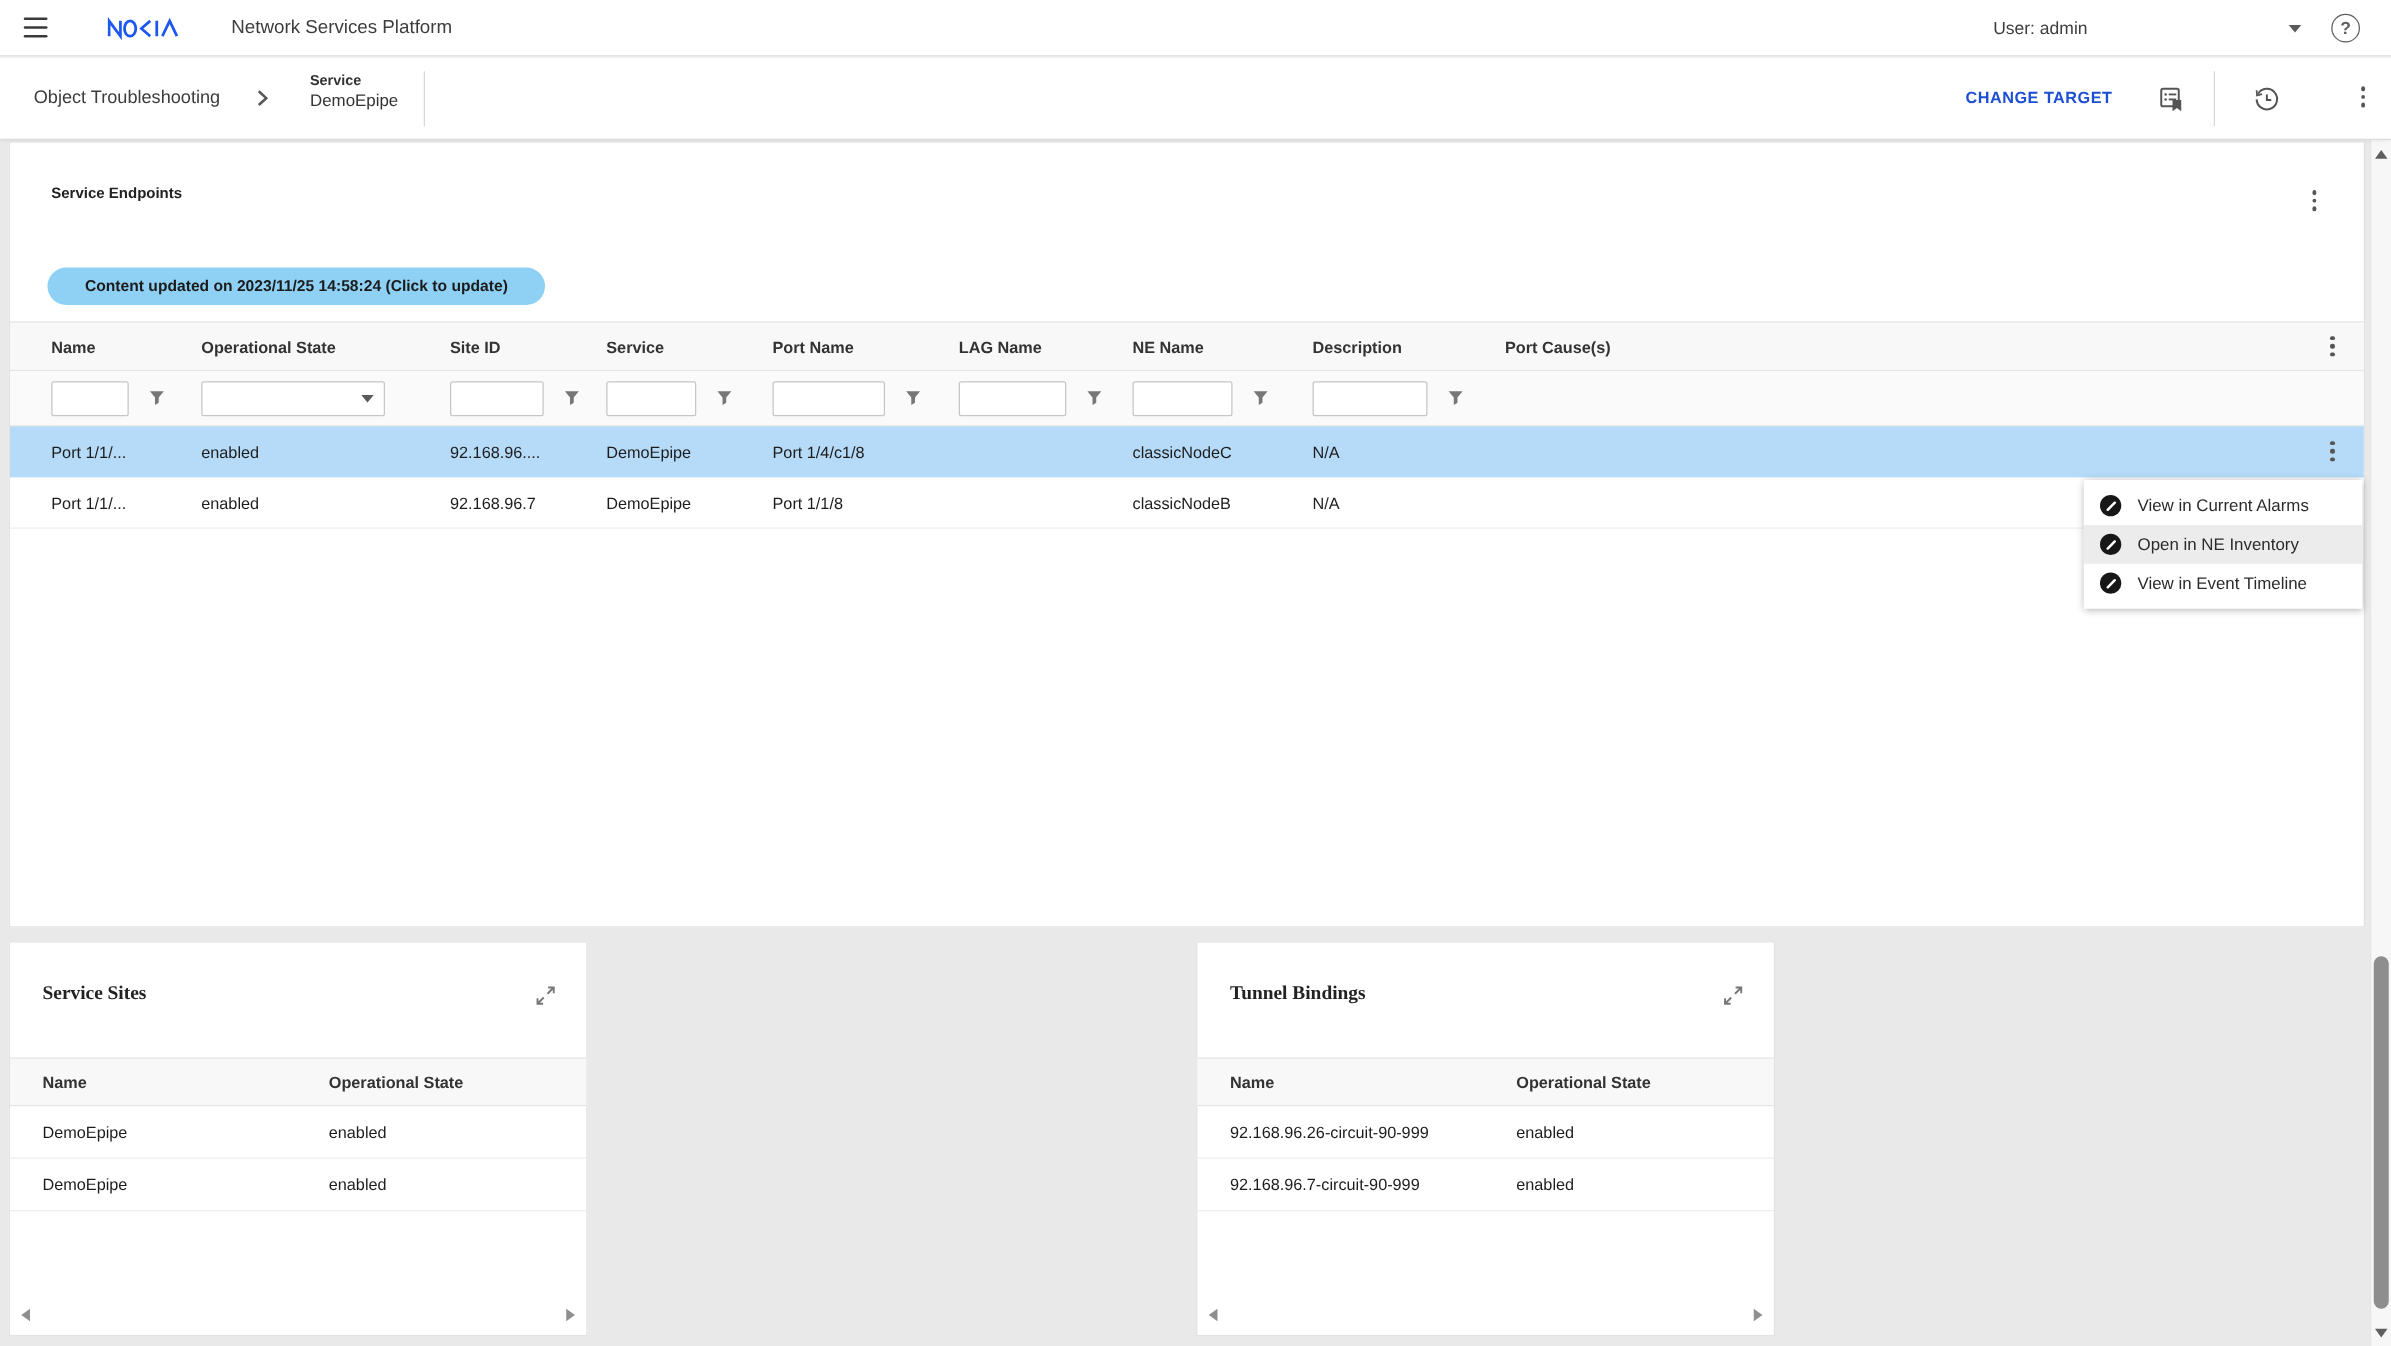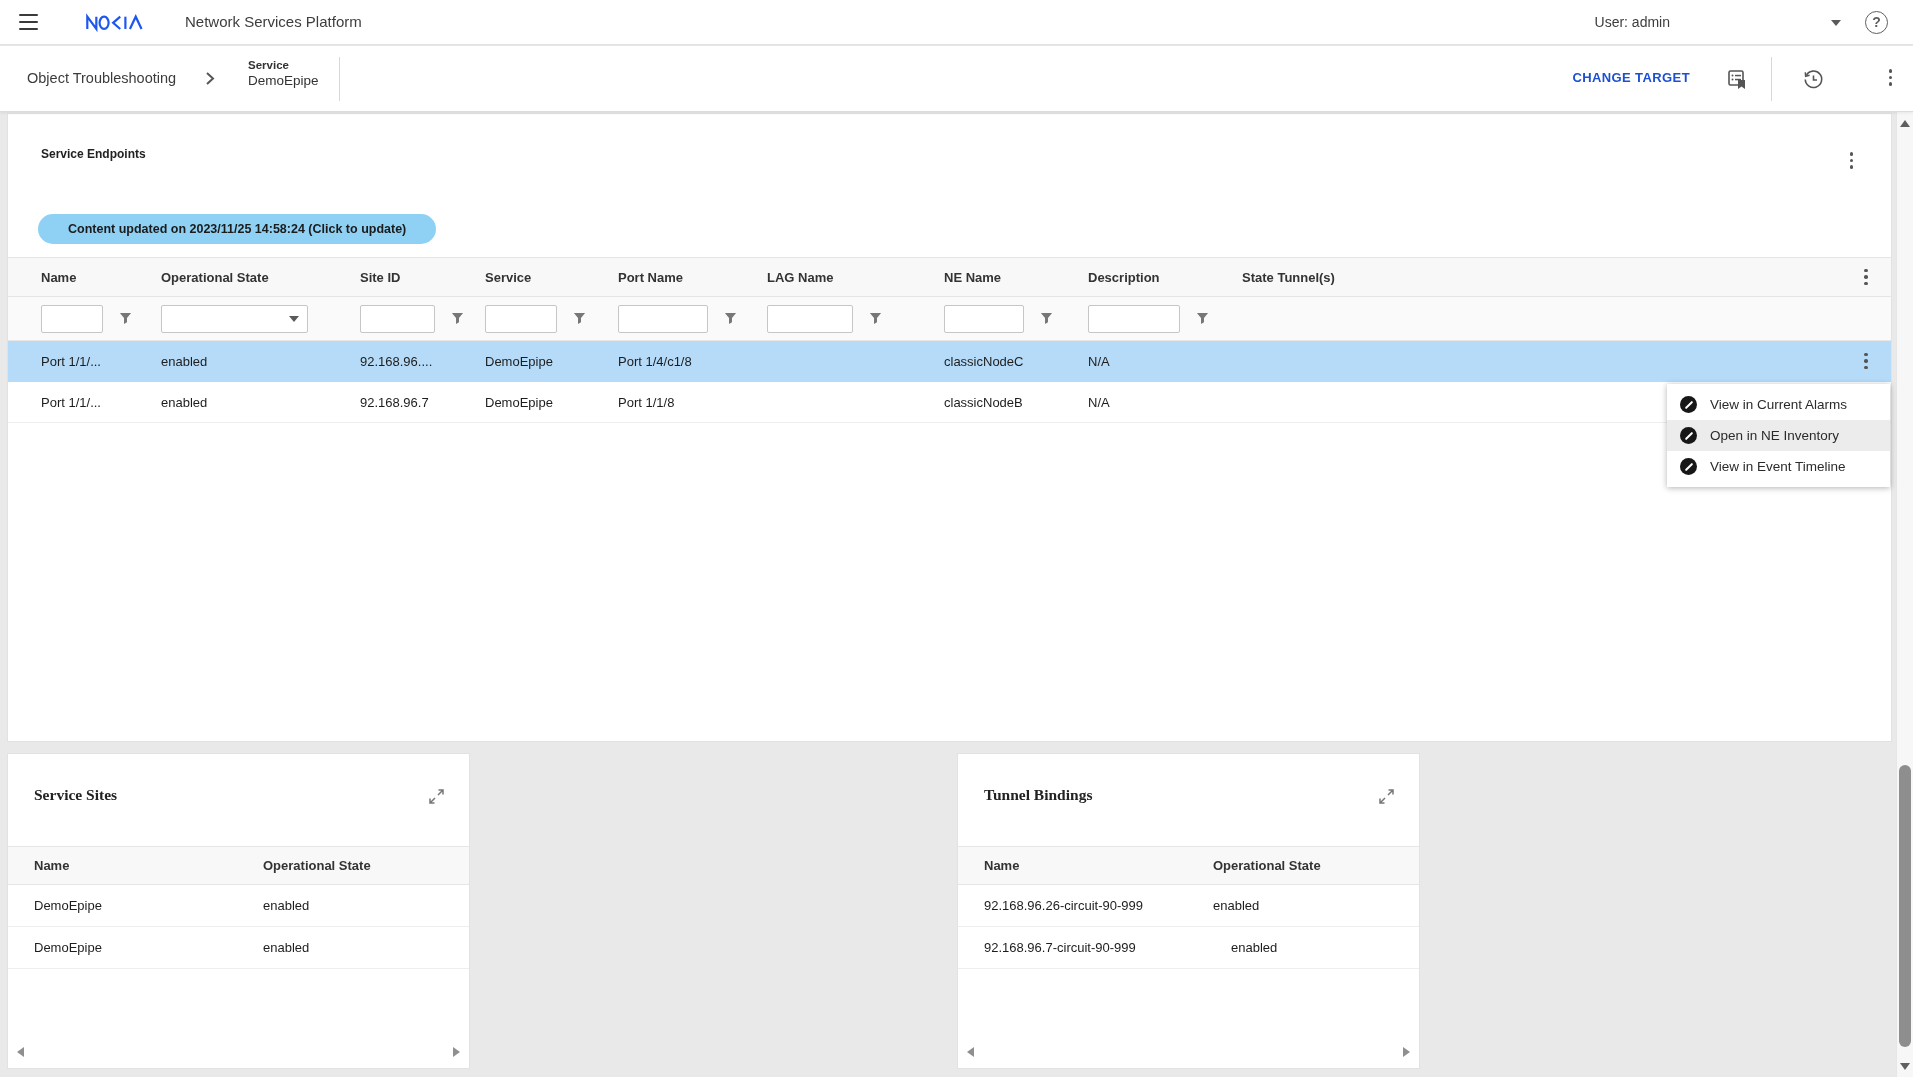--- a/index.html
+++ b/index.html
@@ -50,21 +50,21 @@
           background:#8ed1f4; border-radius:16px; font-size:12.5px; color:#1b1b1b; cursor:pointer;font-weight:bold; }
   .tbl { position:absolute; left:0; right:0; top:143px; }
   .thead { height:40px; background:#f8f8f8; border-top:1px solid #e5e5e5; border-bottom:1px solid #e5e5e5;
            display:flex; align-items:center; padding-left:33px; font-size:13px; font-weight:bold; color:#333; }
   .frow { height:44px; background:#fafafa; border-bottom:1px solid #e8e8e8; display:flex;
           align-items:center; padding-left:33px; }
   .drow { height:41px; display:flex; align-items:center; padding-left:33px; font-size:13px;
           color:#1d1d1d; background:#fff; border-bottom:1px solid #eee; cursor:pointer; }
   .drow.selected { background:#b5dbf8; border-bottom:1px solid #b5dbf8; }
   .c0{width:120px;} .c1{width:199px;} .c2{width:125px;} .c3{width:133px;} .c4{width:149px;}
-  .c5{width:177px;} .c6{width:144px;} .c7{width:154px;} .c8{flex:1;}
+  .c5{width:139px;} .c6{width:144px;} .c7{width:154px;} .c8{flex:1;}
   .ck{width:50px; display:flex; justify-content:center;}
   .fcell { display:flex; align-items:center; }
   .fcell input { height:28px; border:1px solid #c6c6c6; border-radius:2px; background:#fff;
                  margin-right:16px; outline:none; font-size:12px; padding:0 5px; }
   .fsel { height:28px; width:147px; border:1px solid #c6c6c6; border-radius:2px; background:#fff;
           display:flex; align-items:center; justify-content:flex-end; padding-right:8px; cursor:pointer; }
   .funnel { cursor:pointer; margin-right:4px; }
 
   
   .ctx { position:absolute; left:1667px; top:384px; width:223px; background:#fff; z-index:40;
@@ -177,21 +177,21 @@
   <div class="tbl">
     <div class="thead">
       <div class="c0">Name</div>
       <div class="c1">Operational State</div>
       <div class="c2">Site ID</div>
       <div class="c3">Service</div>
       <div class="c4">Port Name</div>
       <div class="c5">LAG Name</div>
       <div class="c6">NE Name</div>
       <div class="c7">Description</div>
-      <div class="c8">State Tunnel(s)</div>
+      <div class="c8">Port Cause(s)</div>
       <div class="ck">
           <div class="kebab">
             <i></i>
             <i></i>
             <i></i>
           </div>
         </div>
     </div>
 
     <div class="frow">
@@ -324,21 +324,21 @@
     <path d="M10 7 L15 2 M10.5 2 H15 V6.5 M7 10 L2 15 M2 10.5 V15 H6.5"></path>
   </svg>
   <div class="mini-head">
     <div class="mc0">Name</div>
     <div class="mc1">Operational State</div>
   </div>
   <div class="mini-row" style="top:131px;">
     <div class="mc0">92.168.96.26-circuit-90-999</div>
     <div class="mc1">enabled</div>
   </div>
-  <div class="mini-row" style="top:173px;gap:18px;">
+  <div class="mini-row" style="top:173px;">
     <div class="mc0">92.168.96.7-circuit-90-999</div>
     <div class="mc1">enabled</div>
   </div>
   <div class="mini-scroll">
     <div class="tri-l"></div>
     <div class="tri-r"></div>
   </div>
 </section>
 
 <div class="vscroll">

